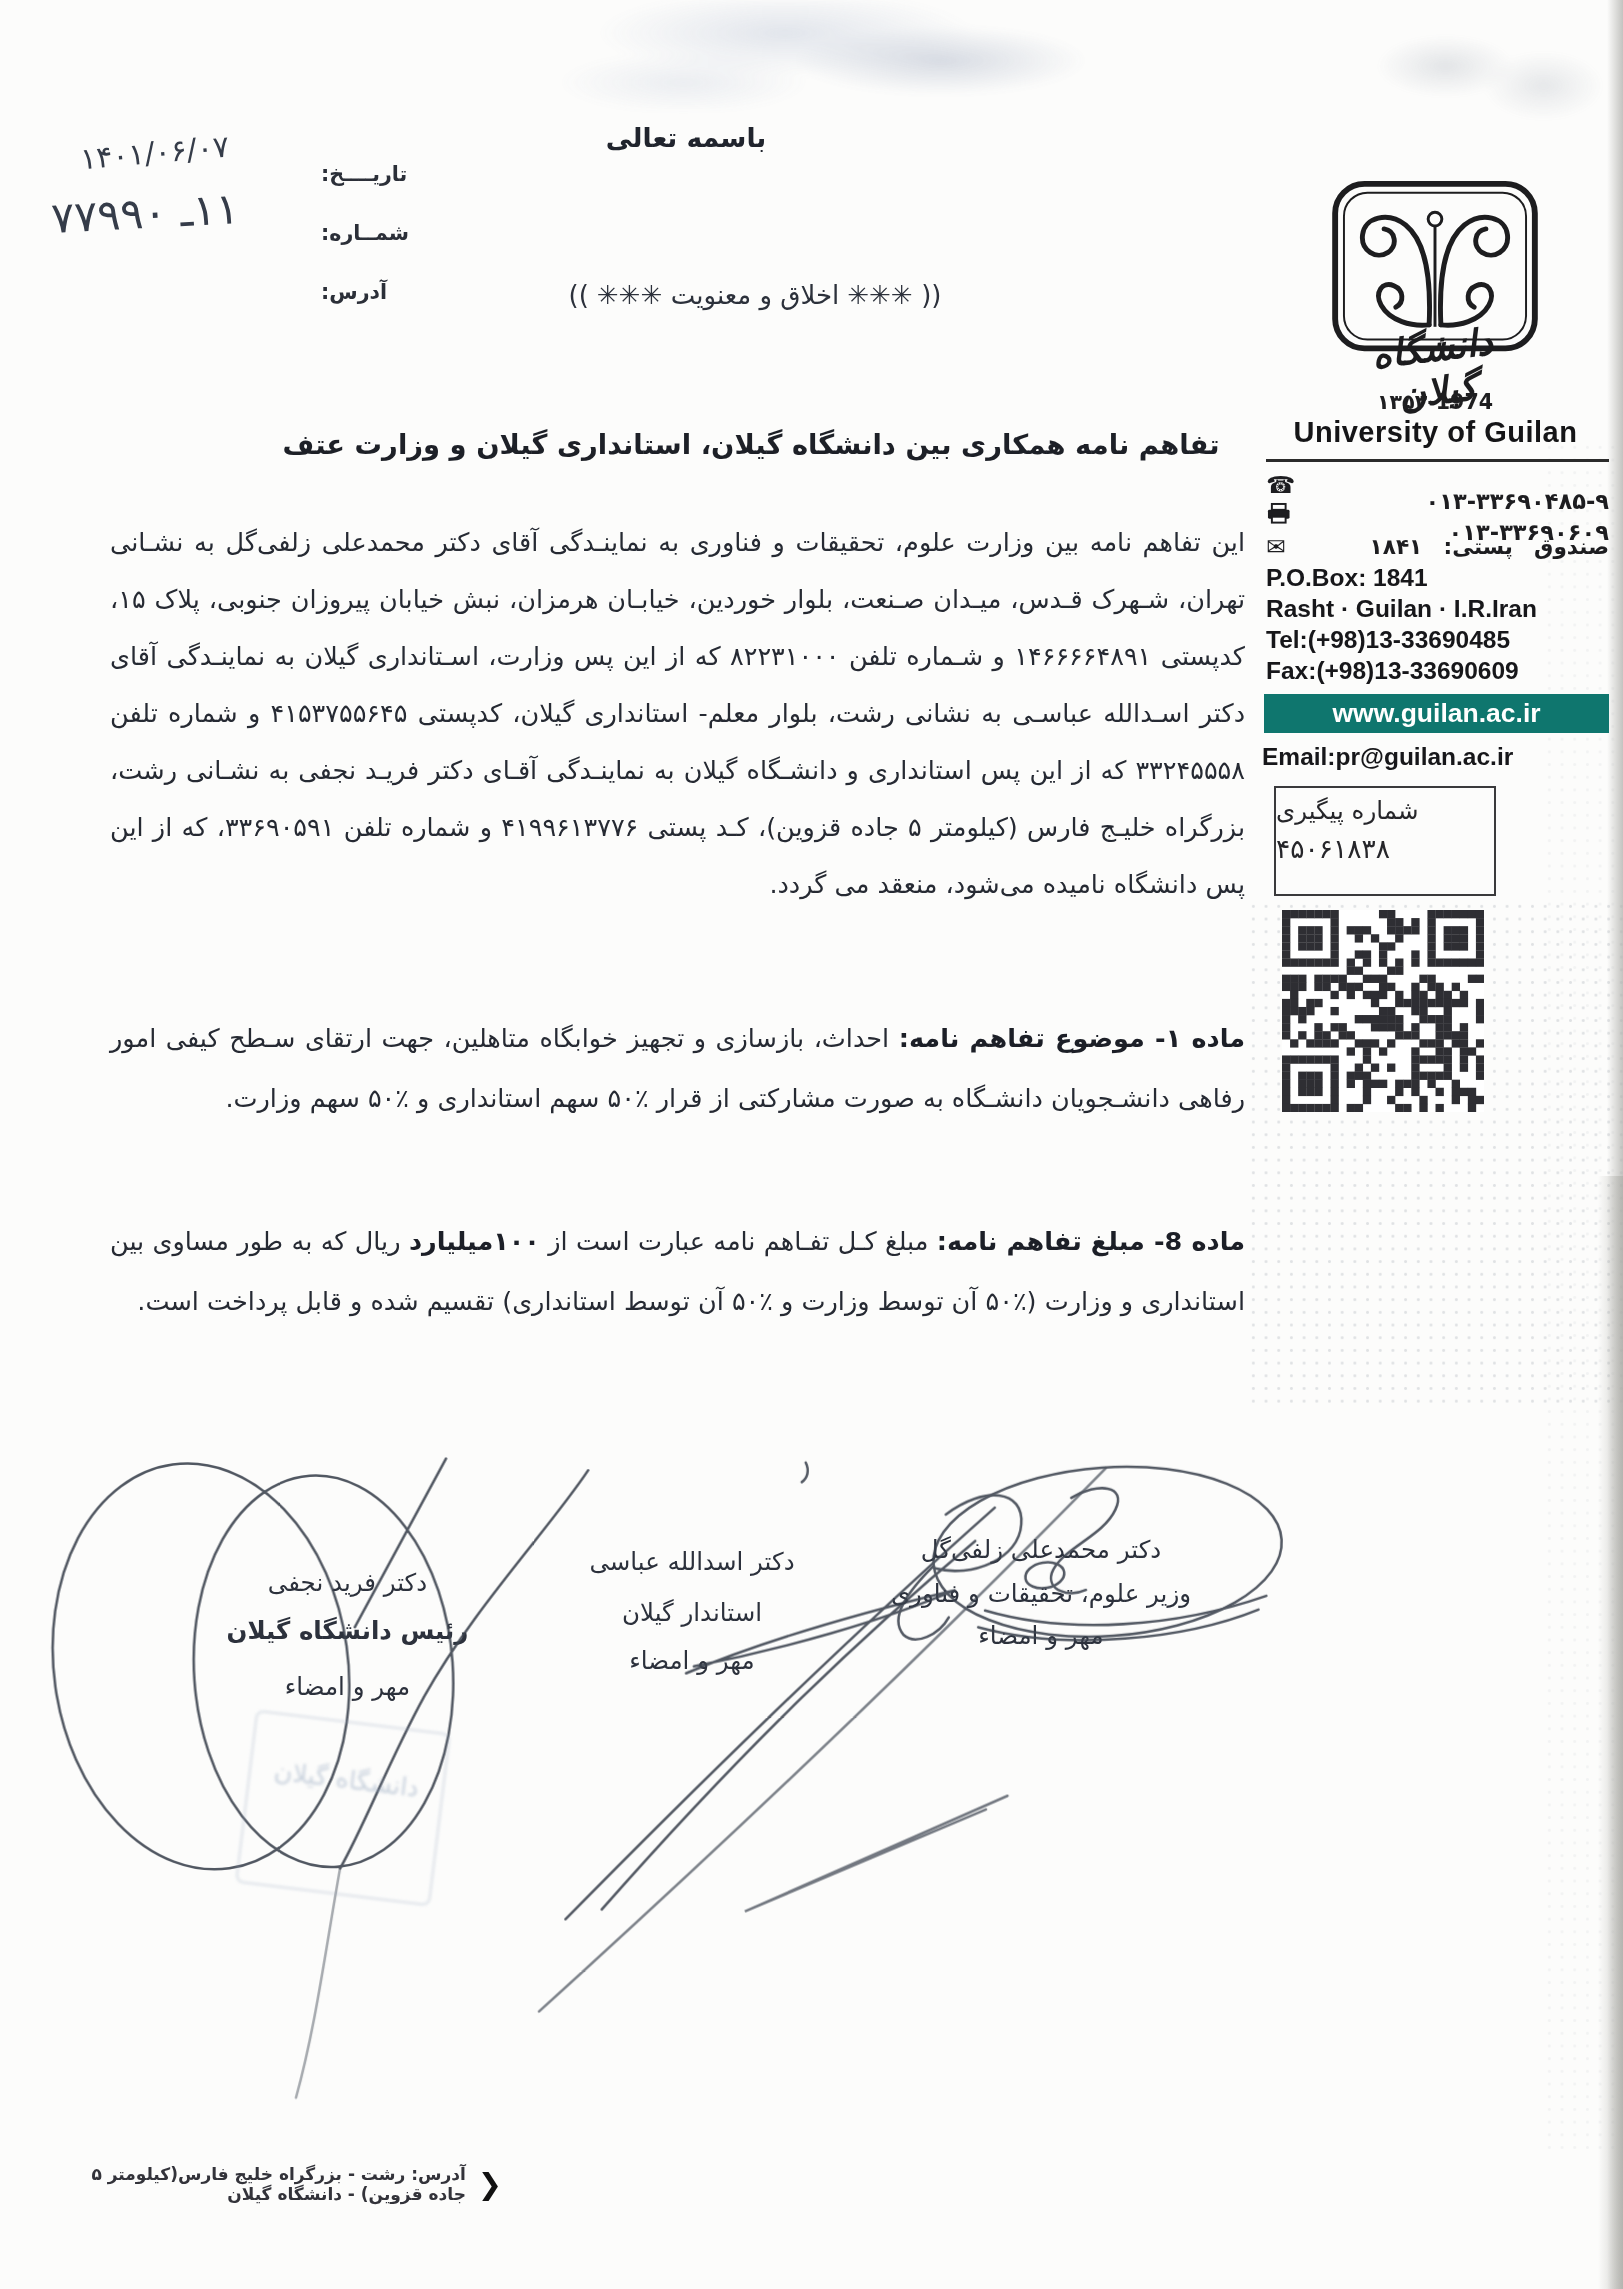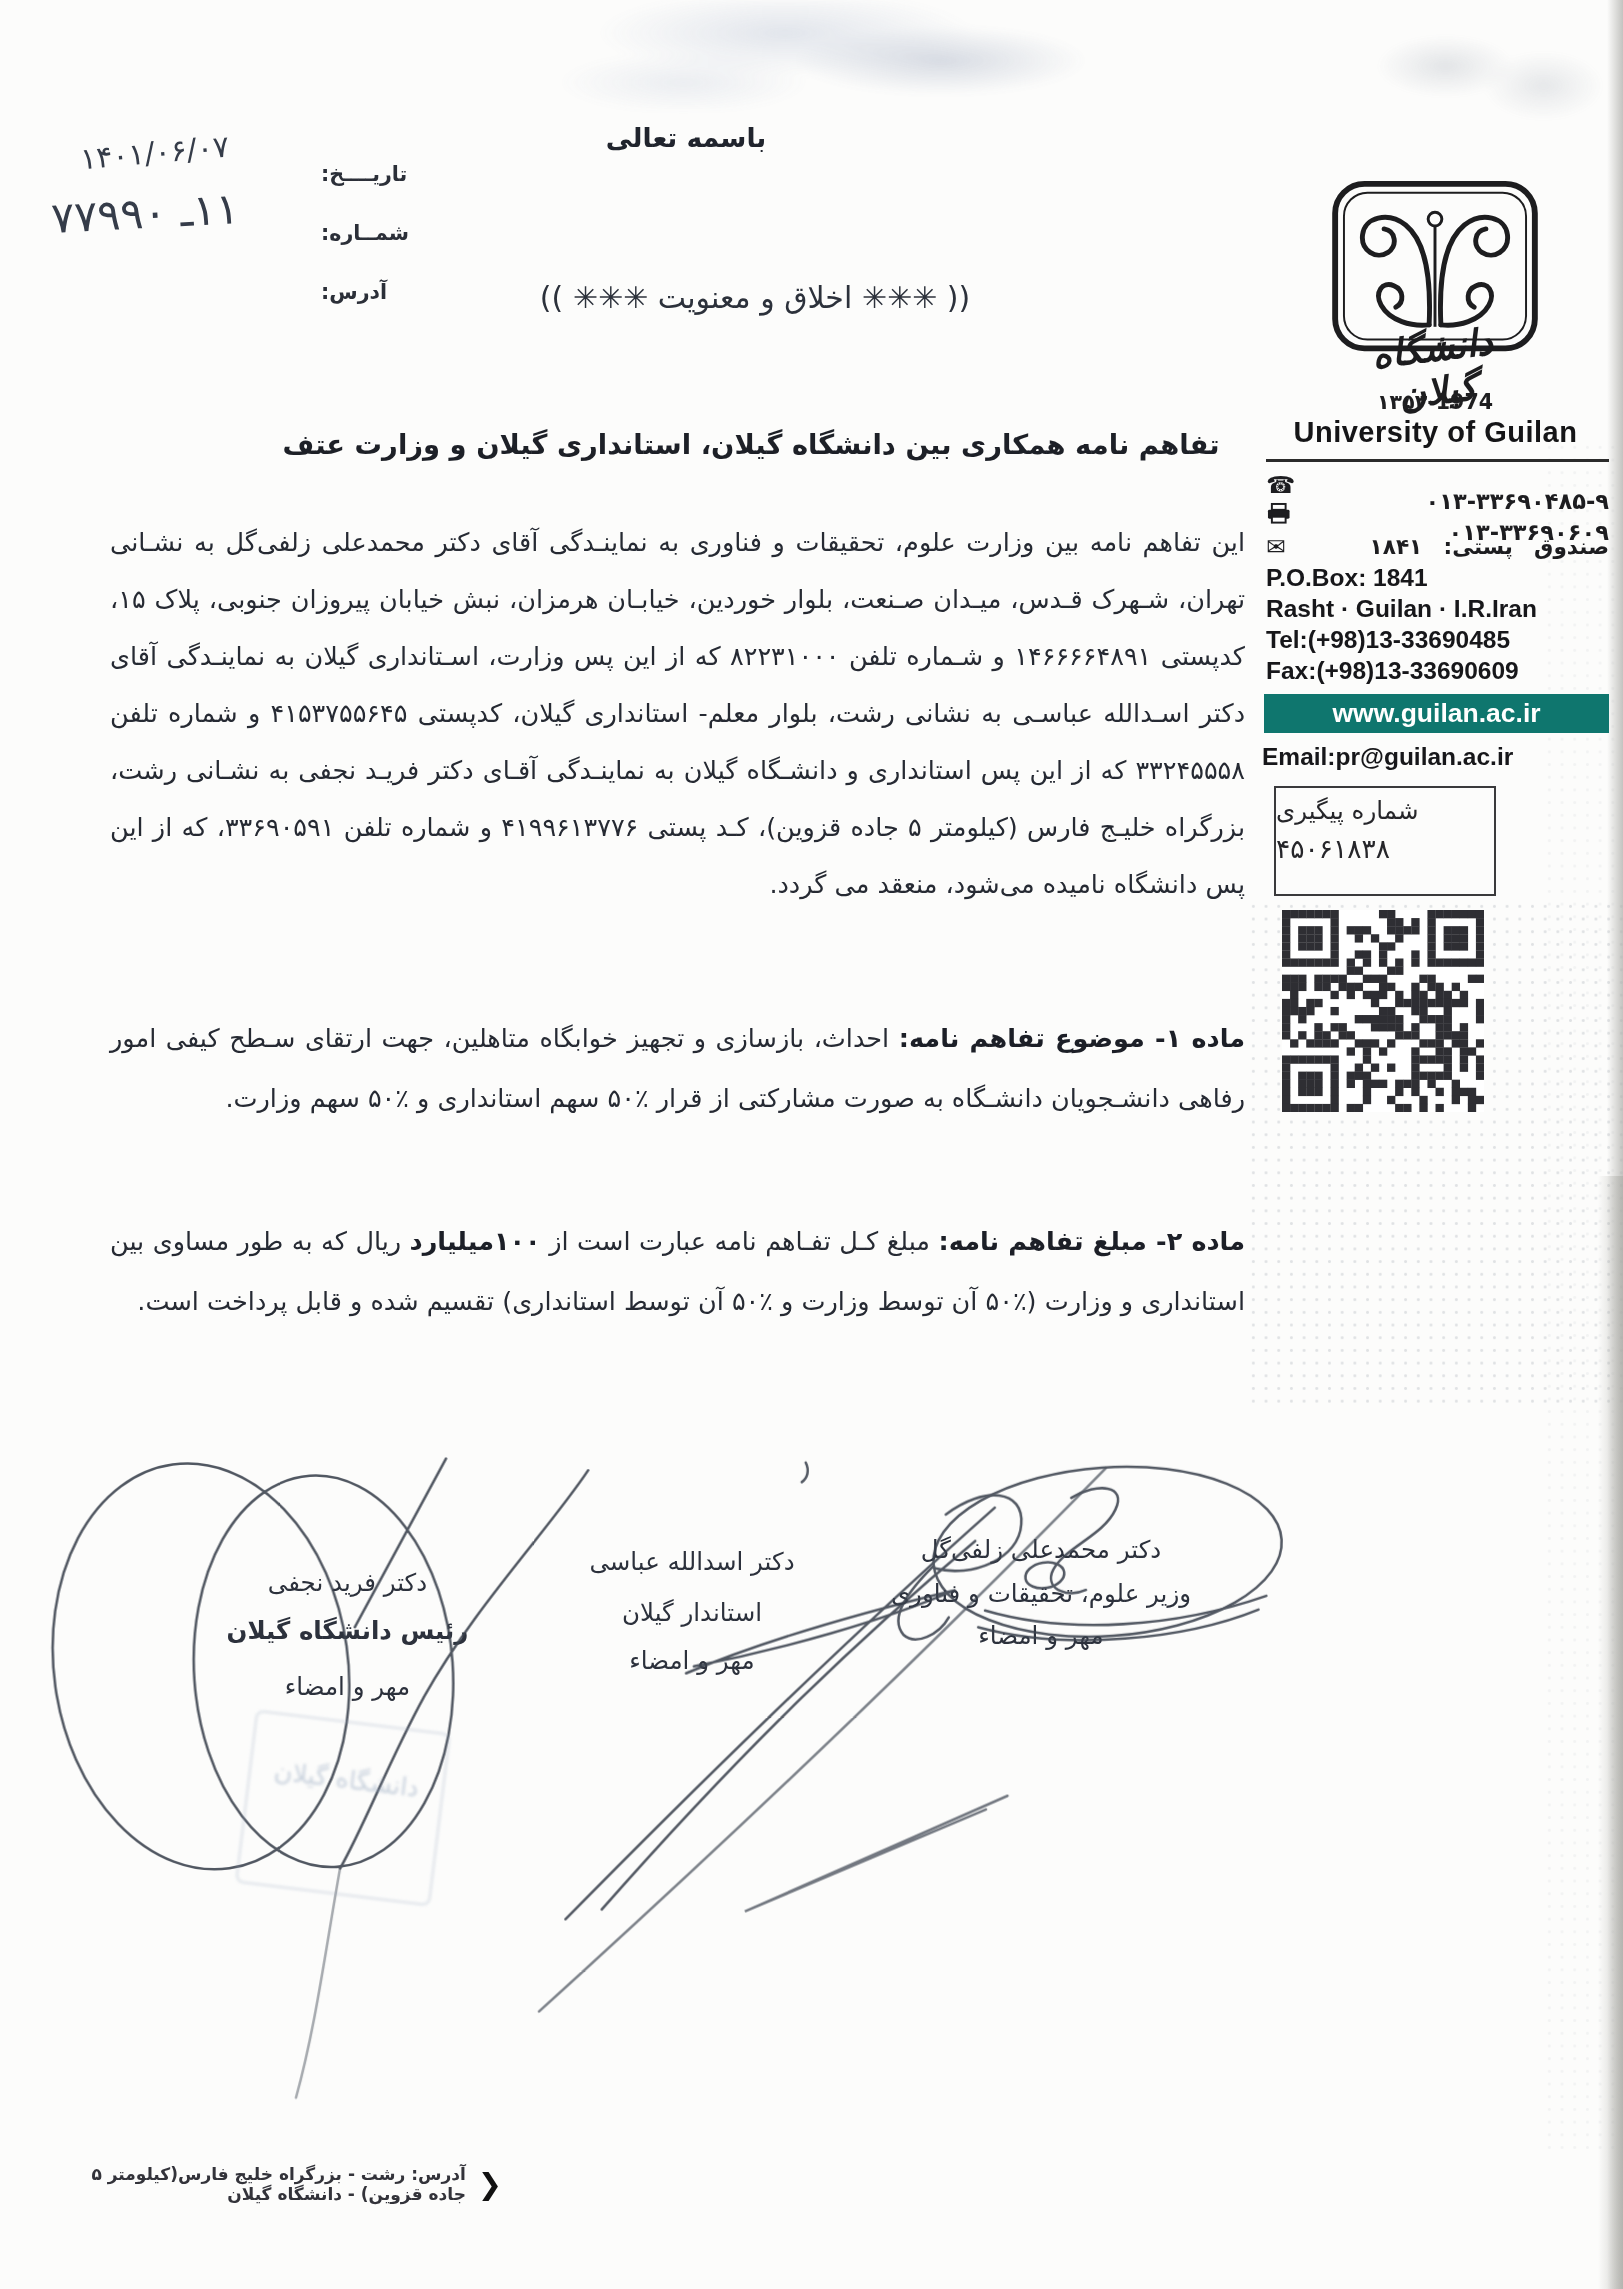--- a/index.html
+++ b/index.html
@@ -35,21 +35,21 @@
 
   
   .meta-labels{left:321px;top:145px;width:94px;font-size:20.6px;font-weight:bold;
     line-height:59px;text-align:left;color:#2b2f38;}
   .hw{color:#353c49;letter-spacing:2px;}
   .hw-date{left:80px;top:135px;font-size:30px;transform:rotate(-5deg);}
   .hw-num{left:51px;top:188px;font-size:43px;transform:rotate(-3deg);letter-spacing:3.9px;}
 
   
   .besmele{left:529px;top:122px;width:314px;text-align:center;font-size:26.5px;font-weight:bold;color:#20242d;}
-  .slogan{left:510px;top:280px;width:490px;text-align:center;font-size:30px;color:#2c313b;}
+  .slogan{left:510px;top:280px;width:490px;text-align:center;font-size:26px;color:#2c313b;}
 
   
   .logo-svg{left:1325px;top:178px;width:220px;height:186px;}
   .calligraphy{left:1329px;top:327px;width:212px;text-align:center;font-size:37px;font-weight:bold;
     font-style:italic;transform:rotate(-7deg);color:#1c1c1e;}
   .years{left:1325px;top:390px;width:220px;text-align:center;font-size:20.6px;font-weight:bold;color:#1e1e20;}
   .uni-en{left:1260px;top:416px;width:351px;text-align:center;font-size:29px;font-weight:bold;
     letter-spacing:0.5px;color:#151517;}
   .side-hr{left:1266px;top:459px;width:343px;height:2.9px;background:#2b2b2b;}
   .contact{left:1266px;top:469px;width:343px;}
@@ -484,21 +484,21 @@
 
 <p class="abs para intro fa" style="margin:0;">
   <span>این تفاهم نامه بین وزارت علوم، تحقیقات و فناوری به نماینـدگی آقای دکتر محمدعلی زلفی‌گل به نشـانی تهران، شـهرک قـدس، میـدان صـنعت، بلوار خوردین، خیابـان هرمزان، نبش خیابان پیروزان جنوبی، پلاک ۱۵، کدپستی ۱۴۶۶۶۶۴۸۹۱ و شـماره تلفن ۸۲۲۳۱۰۰۰ که از این پس وزارت، اسـتانداری گیلان به نماینـدگی آقای دکتر اسـدالله عباسـی به نشانی رشت، بلوار معلم- استانداری گیلان، کدپستی ۴۱۵۳۷۵۵۶۴۵ و شماره تلفن ۳۳۲۴۵۵۵۸ که از این پس استانداری و دانشـگاه گیلان به نماینـدگی آقـای دکتر فریـد نجفی به نشـانی رشت، بزرگراه خلیـج فارس (کیلومتر ۵ جاده قزوین)، کـد پستی ۴۱۹۹۶۱۳۷۷۶ و شماره تلفن ۳۳۶۹۰۵۹۱، که از این پس دانشگاه نامیده می‌شود، منعقد می گردد.</span>
 </p>
 
 <p class="abs para art1 fa" style="margin:0;">
   <b>ماده ۱- موضوع تفاهم نامه:</b><span> احداث، بازسازی و تجهیز خوابگاه متاهلین، جهت ارتقای سـطح کیفی امور رفاهی دانشـجویان دانشـگاه به صورت مشارکتی از قرار ٪۵۰ سهم استانداری و ٪۵۰ سهم وزارت.</span>
 </p>
 
 <p class="abs para art2 fa" style="margin:0;">
-  <b>ماده ۲- مبلغ تفاهم نامه:</b><span> مبلغ کـل تفـاهم نامه عبارت است از </span><b>۱۰۰میلیارد</b><span> ریال که به طور مساوی بین استانداری و وزارت (٪۵۰ آن توسط وزارت و ٪۵۰ آن توسط استانداری) تقسیم شده و قابل پرداخت است.</span>
+  <b>ماده 8- مبلغ تفاهم نامه:</b><span> مبلغ کـل تفـاهم نامه عبارت است از </span><b>۱۰۰میلیارد</b><span> ریال که به طور مساوی بین استانداری و وزارت (٪۵۰ آن توسط وزارت و ٪۵۰ آن توسط استانداری) تقسیم شده و قابل پرداخت است.</span>
 </p>
 
 <div class="abs sig sig-right fa">
   <div class="l1">دکتر محمدعلی زلفی‌گل</div>
   <div class="l2">وزیر علوم، تحقیقات و فناوری</div>
   <div class="l3">مهر و امضاء</div>
 </div>
 <div class="abs sig sig-mid fa">
   <div class="l1">دکتر اسدالله عباسی</div>
   <div class="l2">استاندار گیلان</div>

